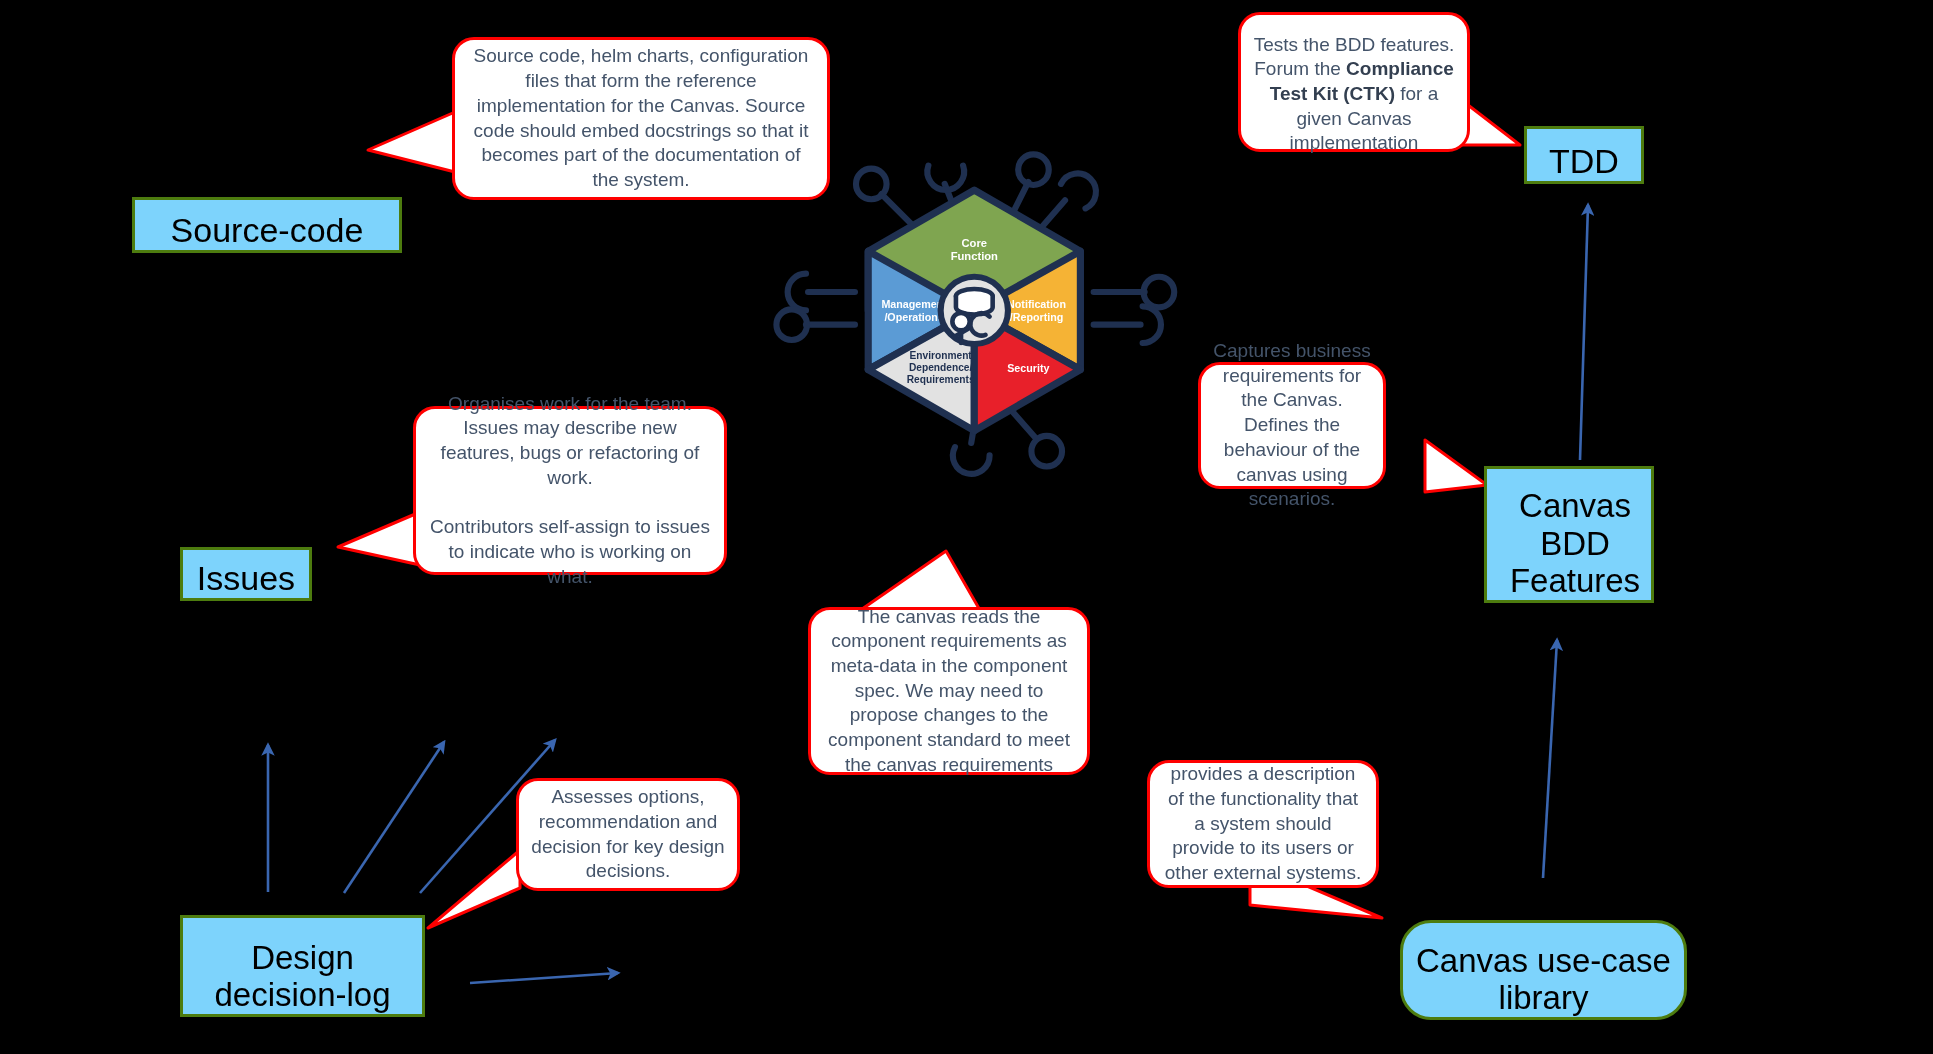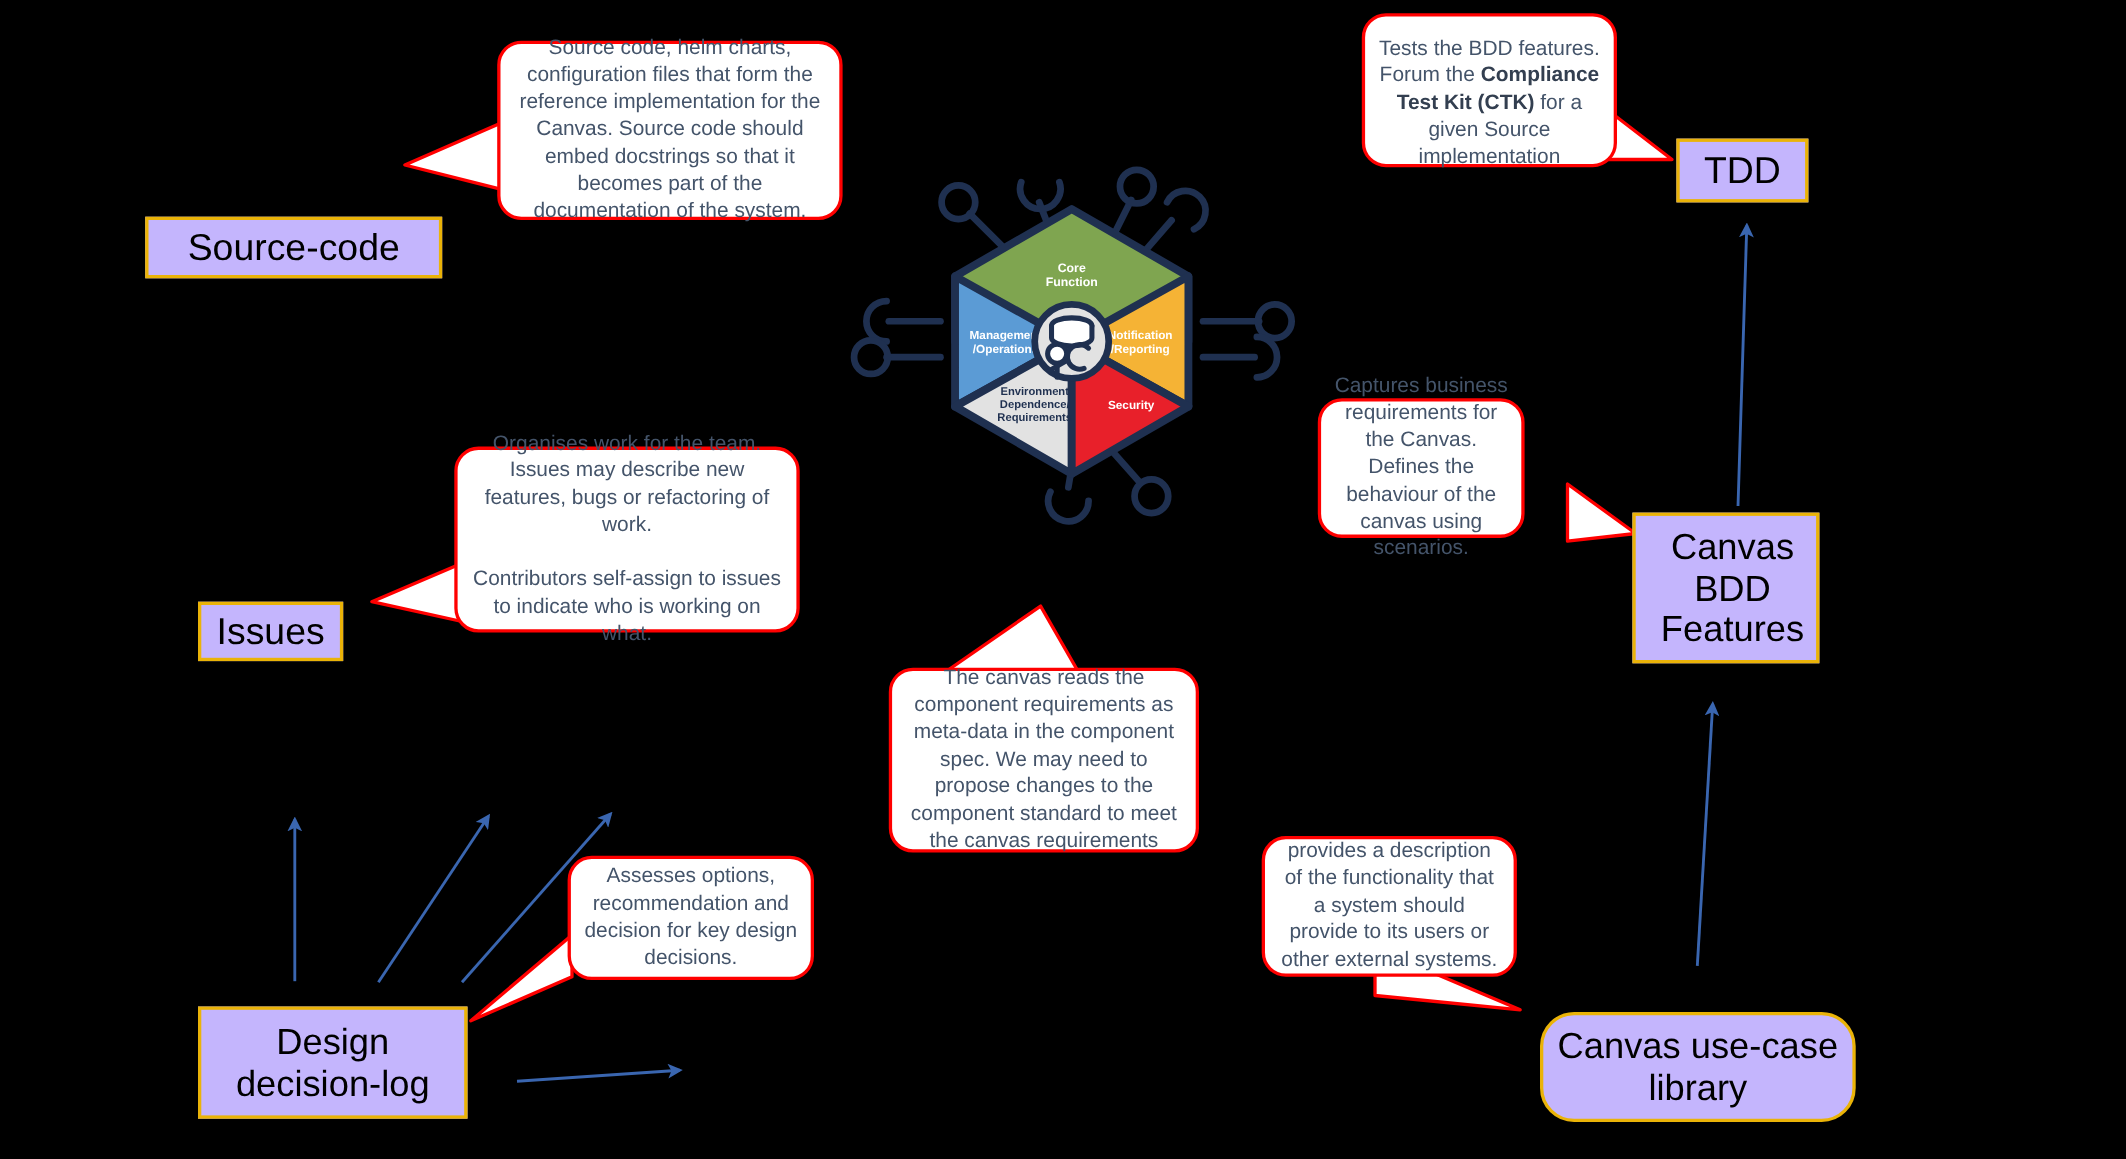--- a/index.html
+++ b/index.html
@@ -5,22 +5,22 @@
   html,body{margin:0;padding:0;background:#000;}
   body{
     width:1933px;height:1054px;overflow:hidden;position:relative;
     font-family:"Liberation Sans","DejaVu Sans",sans-serif;
     background:#000;
   }
   #stage{position:absolute;inset:0;width:1933px;height:1054px;}
 
   
   .node{
-    position:absolute;background:#c4b5fd;border:3px solid #eab308;
-    box-sizing:border-box;display:flex;align-items:center;justify-content:center;
+    position:absolute;background:#7dd3fc;border:3px solid #4d7c0f;
+    box-sizing:border-box;display:flex;align-items:flex-end;justify-content:center;
     text-align:center;color:#000;line-height:1.14;
     font-weight:400;white-space:pre-line;
   }
 
   
   .callout{
     position:absolute;background:#ffffff;border:3px solid #ff0000;
     border-radius:22px;box-sizing:border-box;
     display:flex;align-items:center;justify-content:center;
     text-align:center;color:#44546a;line-height:1.30;
@@ -168,27 +168,27 @@
     <span>Canvas
 BDD
 Features</span>
   </div>
 
   <div class="node" style="left:1400px;top:920px;width:287px;height:100px;font-size:33px;border-radius:31px;">
     <span>Canvas use-case
 library</span>
   </div>
 
-  <div class="callout" style="left:452px;top:37px;width:314px;height:163px;">
+  <div class="callout" style="left:452px;top:37px;width:378px;height:163px;">
     <span>Source code, helm charts, configuration files that form the reference implementation for the Canvas. Source code should embed docstrings so that it becomes part of the documentation of the system.</span>
   </div>
 
   <div class="callout" style="left:1238px;top:12px;width:232px;height:140px;">
     <span>
-      <span>Tests the BDD features. Forum the </span><b>Compliance Test Kit (CTK)</b><span> for a given Source implementation</span>
+      <span>Tests the BDD features. Forum the </span><b>Compliance Test Kit (CTK)</b><span> for a given Canvas implementation</span>
     </span>
   </div>
 
   <div class="callout" style="left:413px;top:406px;width:314px;height:169px;">
     <span>Organises work for the team. Issues may describe new features, bugs or refactoring of work.
 
 Contributors self-assign to issues to indicate who is working on what.</span>
   </div>
 
   <div class="callout" style="left:1198px;top:362px;width:188px;height:127px;justify-content:center;">

